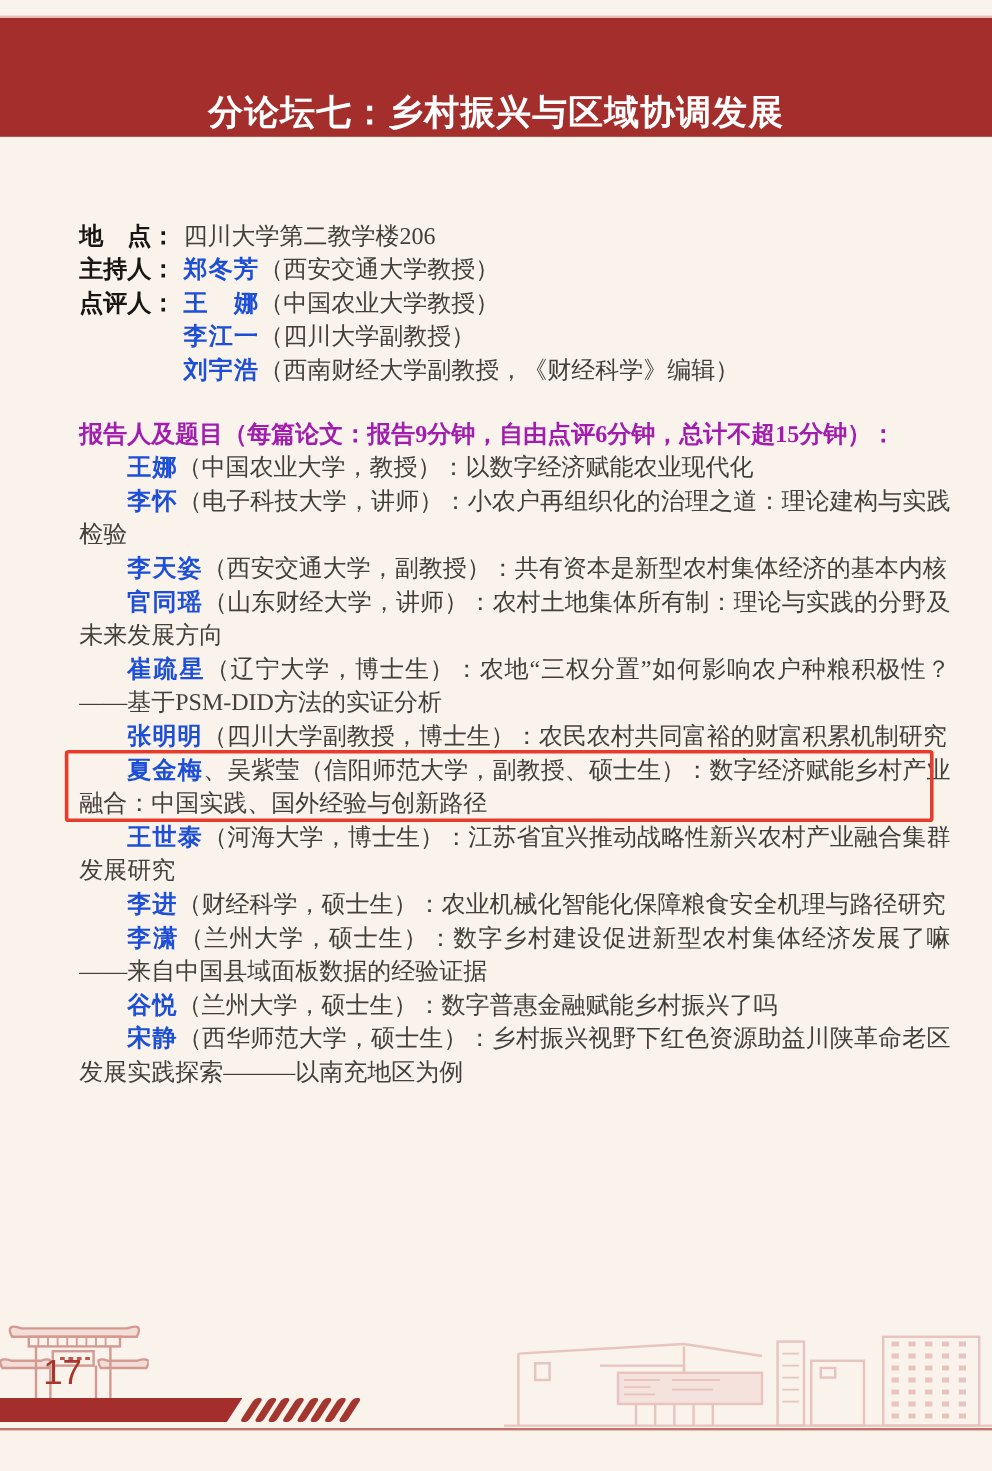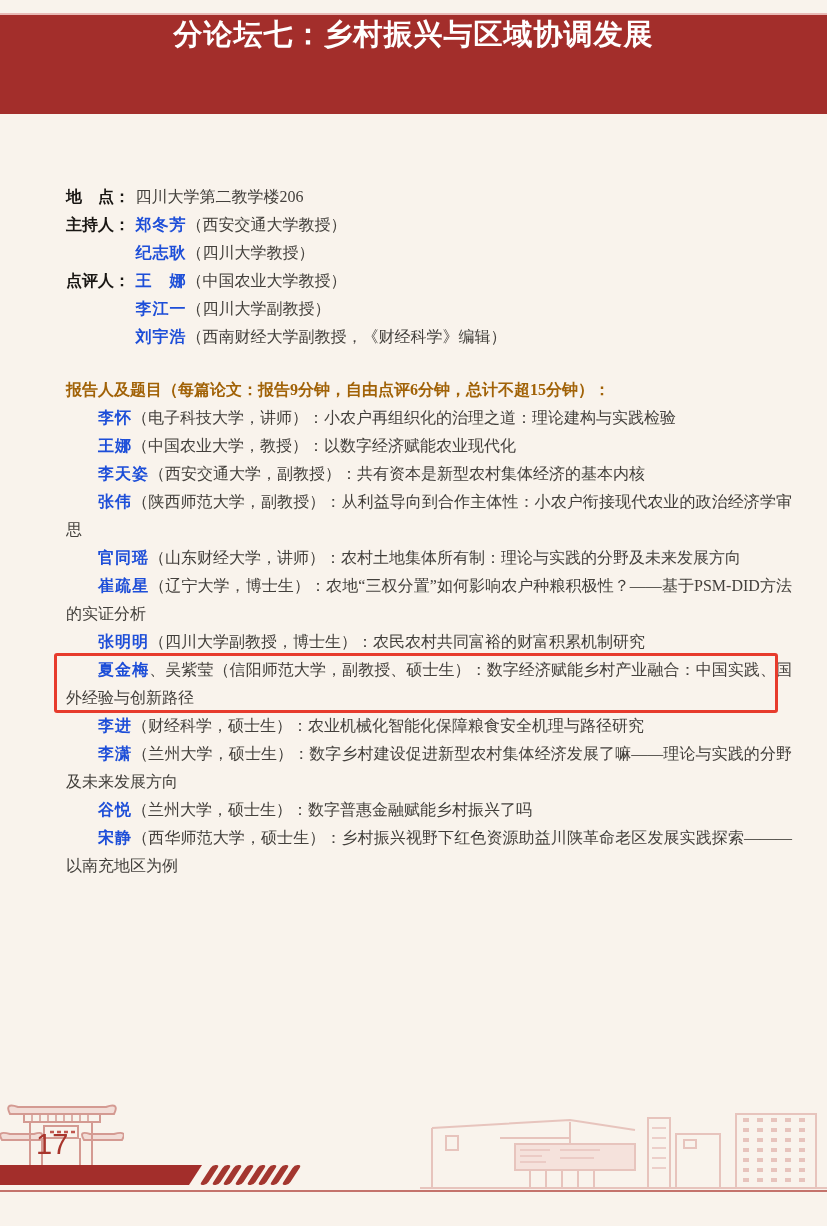--- a/index.html
+++ b/index.html
@@ -5,36 +5,36 @@
   html,body{margin:0;padding:0;}
   body{
     width:827px;height:1226px;position:relative;overflow:hidden;
     background:#f9f3ec;
     font-family:"Liberation Serif","DejaVu Serif",serif;
     color:#43403c;
   }
   
   .topline{margin-top:13px;height:2px;background:#e9b9b6;}
   .banner{
-    height:99px;background:#a32e2b;display:flex;align-items:flex-start;justify-content:center;
+    height:99px;background:#a32e2b;display:flex;align-items:flex-end;justify-content:center;
   }
   .banner-title{
     color:#ffffff;font-family:"Liberation Sans","DejaVu Sans",sans-serif;
     font-weight:bold;font-size:29px;letter-spacing:1px;
   }
   
   .content{
     margin:69px 35px 0 66px;width:726px;
-    font-size:16px;line-height:28px;text-align:justify;
+    font-size:20px;line-height:28px;text-align:justify;
   }
   .info-line{white-space:nowrap;}
   .info-label{display:inline-block;width:4.35em;font-weight:bold;color:#191613;white-space:pre;}
   .person-name{font-weight:bold;color:#1d4ed8;letter-spacing:1px;}
   .report{margin-top:25px;}
-  .report-heading{font-weight:bold;color:#a16207;margin:0;}
+  .report-heading{font-weight:bold;color:#a21caf;margin:0;}
   .entry{margin:0;text-indent:2em;}
   .entry .person-name{letter-spacing:1px;}
   .highlight{position:relative;}
   .highlight::before{
     content:"";position:absolute;left:-12px;right:14px;top:-3px;bottom:-1px;
     border:3px solid #e73b2c;border-radius:3px;pointer-events:none;
   }
   
   .gate{position:absolute;left:0;top:1092px;width:124px;height:88px;}
   .page-number{
@@ -66,46 +66,43 @@
 <div class="content">
 
   <div class="info-block">
     <div class="info-line">
       <span class="info-label">地　点：</span><span class="person-name"></span><span class="detail">四川大学第二教学楼206</span>
     </div>
     <div class="info-line">
       <span class="info-label">主持人：</span><span class="person-name">郑冬芳</span><span class="detail">（西安交通大学教授）</span>
     </div>
     <div class="info-line">
-      <span class="info-label"></span><span class="person-name">纪志耿</span><span class="detail">（四川大学教授）</span>
-    </div>
-    <div class="info-line">
       <span class="info-label">点评人：</span><span class="person-name">王　娜</span><span class="detail">（中国农业大学教授）</span>
     </div>
     <div class="info-line">
       <span class="info-label"></span><span class="person-name">李江一</span><span class="detail">（四川大学副教授）</span>
     </div>
     <div class="info-line">
       <span class="info-label"></span><span class="person-name">刘宇浩</span><span class="detail">（西南财经大学副教授，《财经科学》编辑）</span>
     </div>
   </div>
 
   <div class="report">
     <p class="report-heading">报告人及题目（每篇论文：报告9分钟，自由点评6分钟，总计不超15分钟）：</p>
 
+    <p class="entry"><span class="person-name">王娜</span><span>（中国农业大学，教授）：以数字经济赋能农业现代化</span></p>
     <p class="entry"><span class="person-name">李怀</span><span>（电子科技大学，讲师）：小农户再组织化的治理之道：理论建构与实践检验</span></p>
-    <p class="entry"><span class="person-name">王娜</span><span>（中国农业大学，教授）：以数字经济赋能农业现代化</span></p>
     <p class="entry"><span class="person-name">李天姿</span><span>（西安交通大学，副教授）：共有资本是新型农村集体经济的基本内核</span></p>
-    <p class="entry"><span class="person-name">张伟</span><span>（陕西师范大学，副教授）：从利益导向到合作主体性：小农户衔接现代农业的政治经济学审思</span></p>
     <p class="entry"><span class="person-name">官同瑶</span><span>（山东财经大学，讲师）：农村土地集体所有制：理论与实践的分野及未来发展方向</span></p>
     <p class="entry"><span class="person-name">崔疏星</span><span>（辽宁大学，博士生）：农地“三权分置”如何影响农户种粮积极性？——基于PSM-DID方法的实证分析</span></p>
     <p class="entry"><span class="person-name">张明明</span><span>（四川大学副教授，博士生）：农民农村共同富裕的财富积累机制研究</span></p>
     <p class="entry highlight"><span class="person-name">夏金梅</span><span>、吴紫莹（信阳师范大学，副教授、硕士生）：数字经济赋能乡村产业融合：中国实践、国外经验与创新路径</span></p>
+    <p class="entry"><span class="person-name">王世泰</span><span>（河海大学，博士生）：江苏省宜兴推动战略性新兴农村产业融合集群发展研究</span></p>
     <p class="entry"><span class="person-name">李进</span><span>（财经科学，硕士生）：农业机械化智能化保障粮食安全机理与路径研究</span></p>
-    <p class="entry"><span class="person-name">李潇</span><span>（兰州大学，硕士生）：数字乡村建设促进新型农村集体经济发展了嘛——理论与实践的分野及未来发展方向</span></p>
+    <p class="entry"><span class="person-name">李潇</span><span>（兰州大学，硕士生）：数字乡村建设促进新型农村集体经济发展了嘛——来自中国县域面板数据的经验证据</span></p>
     <p class="entry"><span class="person-name">谷悦</span><span>（兰州大学，硕士生）：数字普惠金融赋能乡村振兴了吗</span></p>
     <p class="entry"><span class="person-name">宋静</span><span>（西华师范大学，硕士生）：乡村振兴视野下红色资源助益川陕革命老区发展实践探索———以南充地区为例</span></p>
   </div>
 </div>
 
 <svg class="gate" viewBox="0 0 124 88">
   <g stroke="#d49a92" fill="none" stroke-width="2">
     <path d="M10 22 Q4 10 18 15 L106 15 Q120 10 114 22 Z" fill="#f2ddd7"></path>
     <rect x="24" y="22" width="76" height="8"></rect>
     <path d="M32 22 v8 M40 22 v8 M48 22 v8 M56 22 v8 M64 22 v8 M72 22 v8 M80 22 v8 M88 22 v8" stroke-width="1.5"></path>

